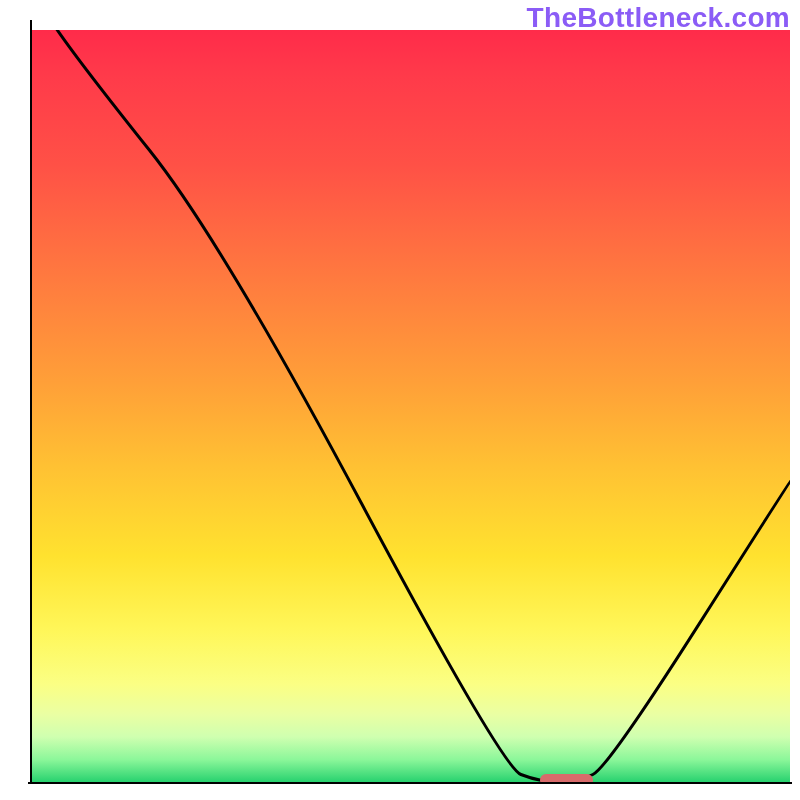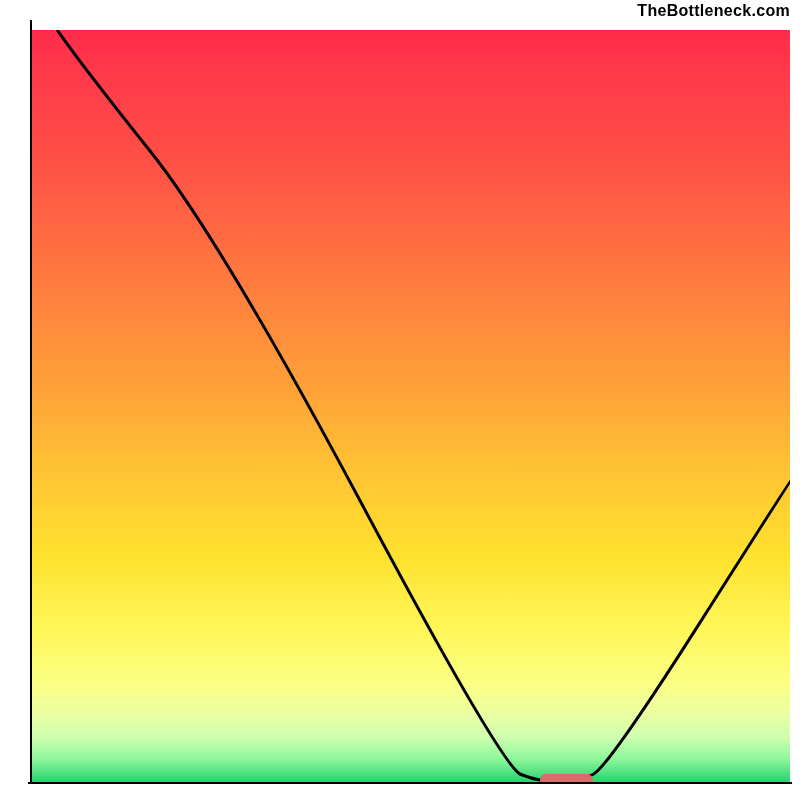--- a/index.html
+++ b/index.html
@@ -13,22 +13,22 @@
   }
   .chart-wrap {
     position: relative;
     width: 800px;
     height: 800px;
   }
   .watermark {
     position: absolute;
     top: 2px;
     right: 10px;
-    color: #000000;
-    font-size: 16px;
+    color: #8b5cf6;
+    font-size: 28px;
     font-weight: 600;
     letter-spacing: 0.3px;
     user-select: none;
   }
   .plot-area {
     position: absolute;
     left: 32px;
     right: 10px;
     top: 30px;
     bottom: 18px;

